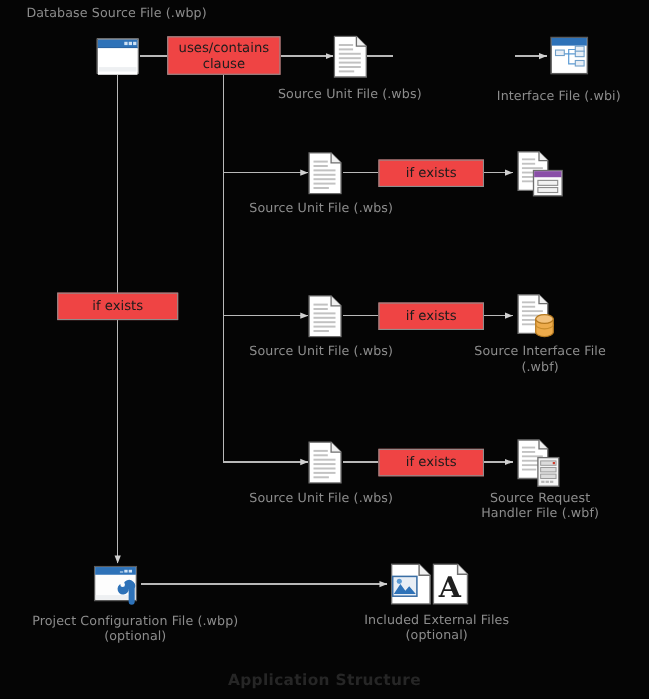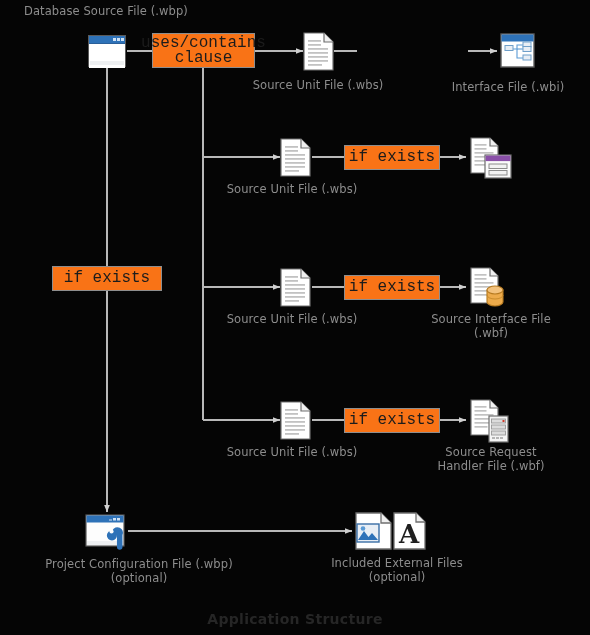--- a/index.html
+++ b/index.html
@@ -11,25 +11,24 @@
   .stage{position:absolute;left:0;top:0;width:590px;height:635px;}
   svg.wires{position:absolute;left:0;top:0;width:590px;height:635px;pointer-events:none;}
 
   .lbl{
     position:absolute;color:#8d8d8d;font-size:11.5px;line-height:14px;
     text-align:center;white-space:pre-line;letter-spacing:.1px;
   }
   .lbl-left{text-align:left;}
 
   .box{
-    position:absolute;background:#f97316;border:1px solid #8e8e8e;
-    color:#1c1c1c;font-size:16px;line-height:15px;text-align:center;
+    position:absolute;background:#ef4444;border:1px solid #8e8e8e;
+    color:#1c1c1c;font-size:12px;line-height:15px;text-align:center;
     display:flex;align-items:center;justify-content:center;
     box-sizing:border-box;
-    font-family:Liberation Mono, monospace;
   }
 
   .title{
     position:absolute;color:#262626;font-size:14px;font-weight:bold;
     letter-spacing:.3px;text-align:center;width:100%;
   }
 
   
   .icon{position:absolute;}
 
@@ -292,21 +291,21 @@
           <rect x="32" y="4" width="3" height="2.5"></rect>
         <rect x="24" y="5.5" width="3" height="1"></rect>
       </g>
       <rect x="2" y="27" width="36" height="4" fill="#eef0f2"></rect>
       <g>
         <path d="M27,16 a5.5,5.5 0 1 0 5,5 l0,13 a3,3 0 0 0 6,0 l0,-13 a5.5,5.5 0 0 0 -11,-5 z" fill="#2e72b8" transform="translate(-3,-2) scale(0.92) translate(6,4)"></path>
         <circle cx="26.5" cy="17.5" r="2.1" fill="#fdfdfd"></circle>
       </g>
     </svg>
   </div>
-  <div class="lbl" style="left:34px;top:557px;width:210px;text-align:center;">Project Configuration File (.wbp)
+  <div class="lbl" style="left:18px;top:557px;width:210px;text-align:center;">Project Configuration File (.wbp)
 (optional)</div>
 
   <div class="icon" style="left:355px;top:512px;width:38px;height:38px;">
     <svg viewBox="0 0 38 38" style="width:100%;height:100%;">
       <path d="M1,1 L26,1 L36,11 L36,37 L1,37 z" fill="#ffffff" stroke="#6f6f6f" stroke-width="1.3"></path>
       <path d="M26,1 L26,11 L36,11" fill="#f0f0f0" stroke="#6f6f6f" stroke-width="1.3"></path>
       <rect x="2" y="12" width="22" height="18" fill="#e8eef5" stroke="#3a6ea5" stroke-width="1.4"></rect>
       <path d="M3,28 L9,19 L13.5,25 L17,21 L23,28 z" fill="#2e72b8"></path>
       <circle cx="8" cy="16.5" r="2.3" fill="#5b9bd5"></circle>
     </svg>

